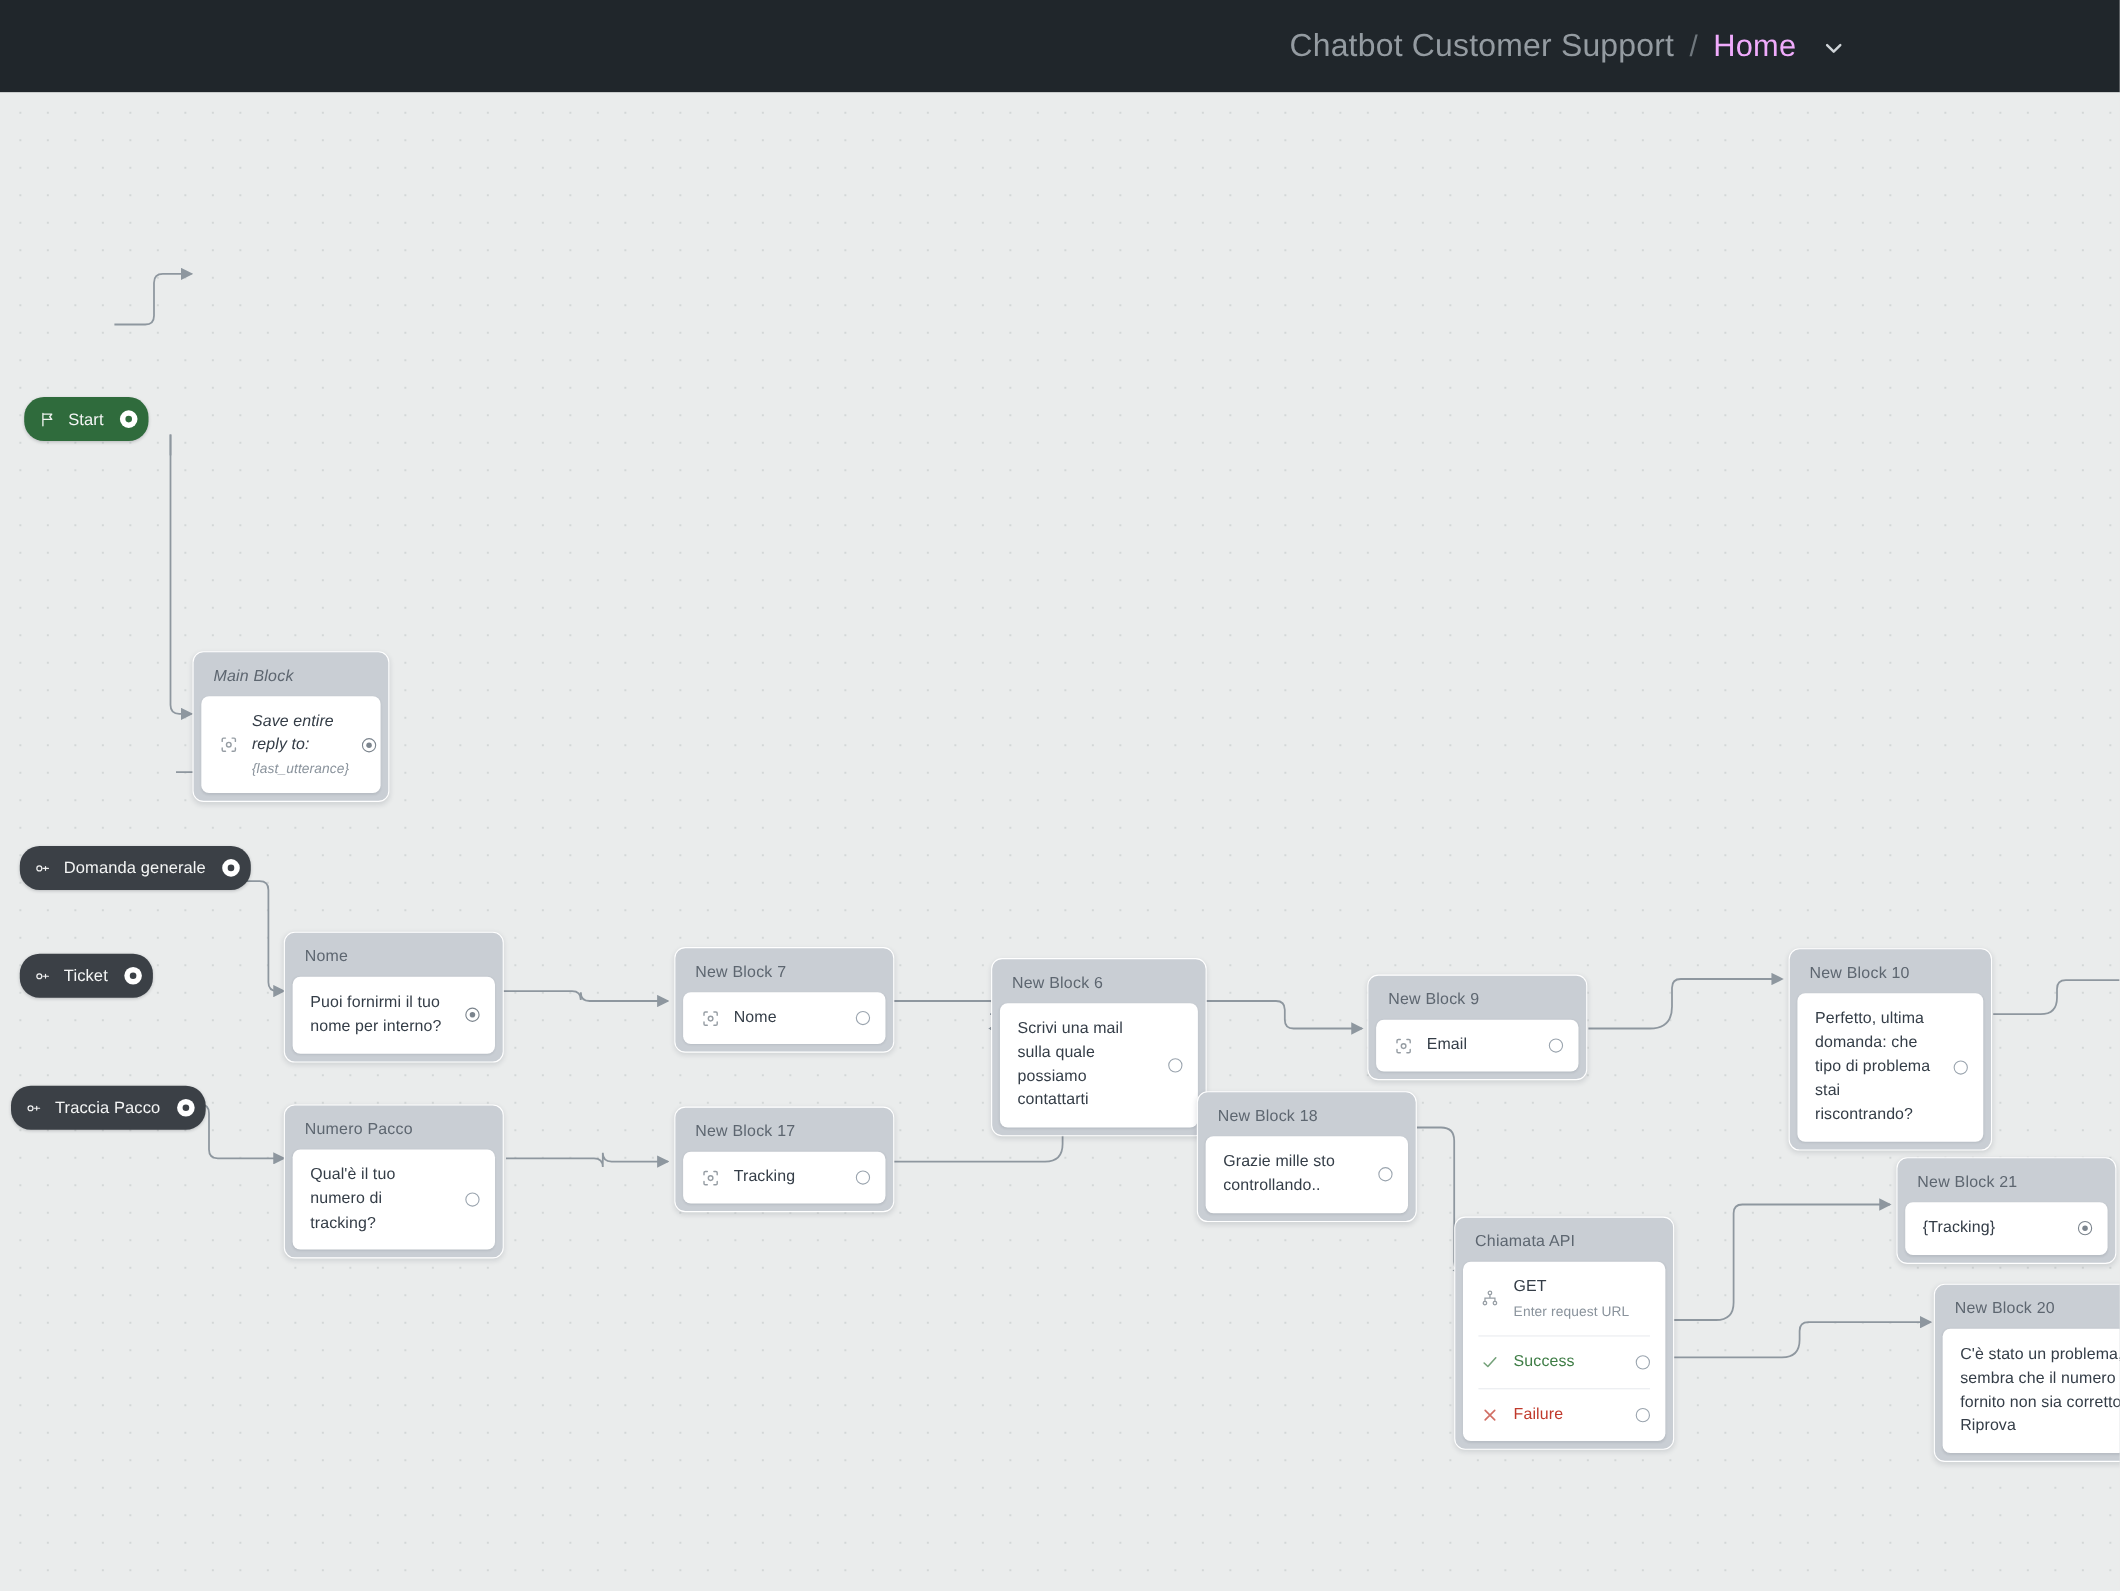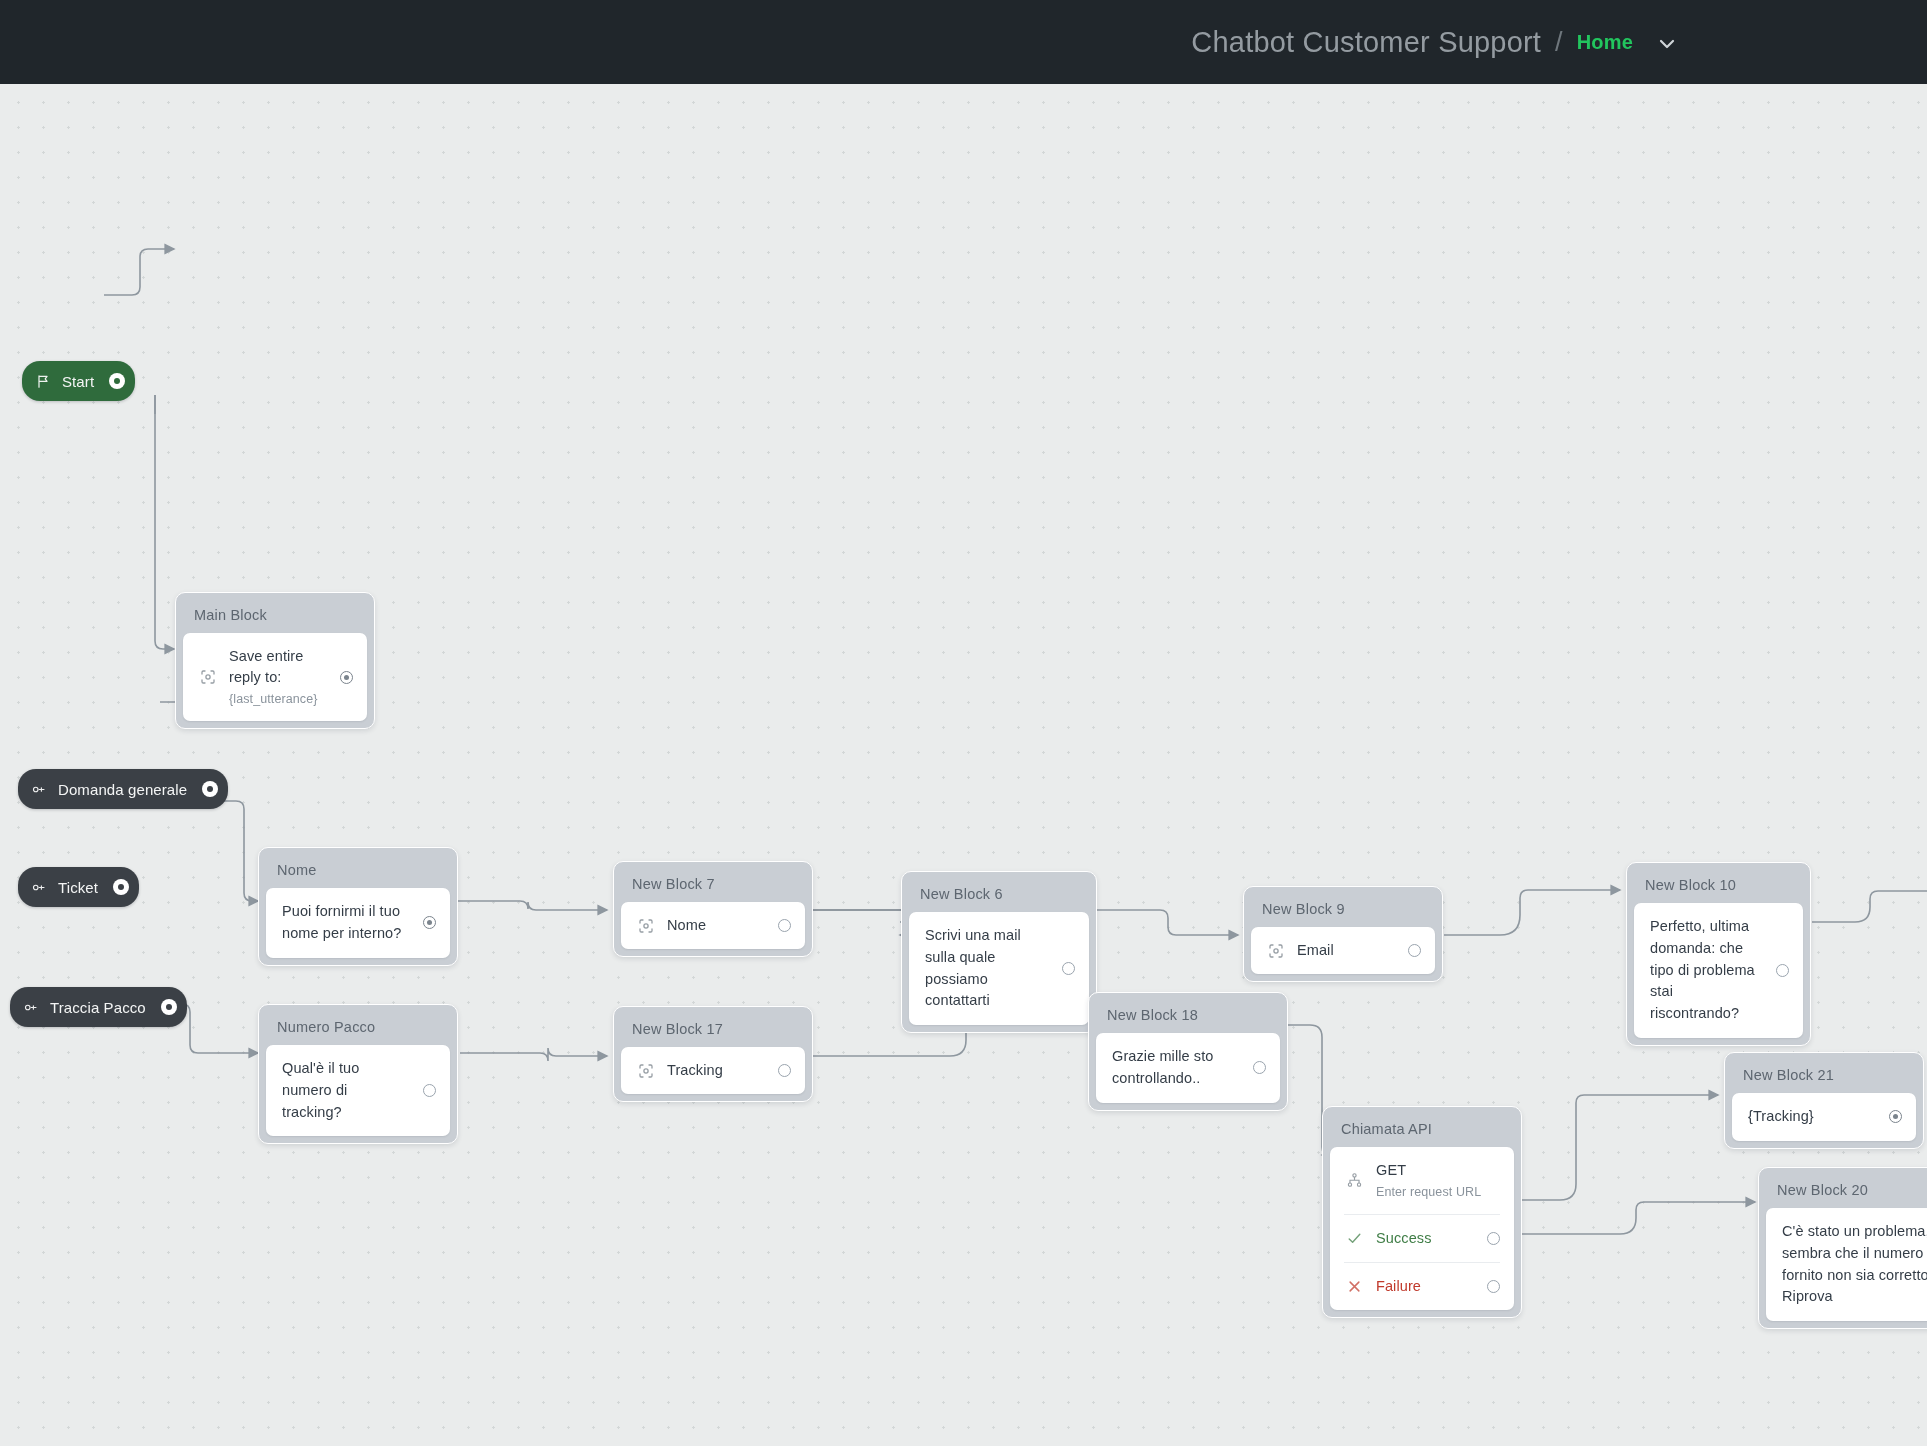--- a/index.html
+++ b/index.html
@@ -16,21 +16,21 @@
     background:#20262b;
     display:flex;align-items:center;justify-content:flex-end;
     box-sizing:border-box;padding-right:250px;
   }
   #breadcrumb{display:flex;align-items:center;gap:14px;}
   .crumb-project{
     font-size:29px;color:#949ba1;letter-spacing:.2px;font-weight:400;
   }
   .crumb-sep{font-size:27px;color:#6f777d;}
   .crumb-current{
-    font-size:20px;color:#22c55e;font-weight:700;letter-spacing:.2px;
+    font-size:28px;color:#f0abfc;font-weight:400;letter-spacing:.2px;
   }
   .chev{
     width:20px;height:20px;margin-left:10px;position:relative;top:2px;
   }
   .chev svg{display:block;}
 
   
   #canvas{
     position:absolute;left:0;top:84px;width:1927px;height:1362px;
     background-color:#eaecec;
@@ -227,21 +227,21 @@
           <path d="M7.6 8h5.2M10 6.2v3.6" stroke="#ffffff" stroke-width="1.2" stroke-linecap="round"></path>
         </svg>
     </span>
     <span class="plabel">Traccia Pacco</span>
     <span class="pdot">
         <i></i>
       </span>
   </div>
 
 
-  <div class="block" style="left:175px;top:508px;width:200px;">
+  <div class="block" style="left:175px;top:508px;width:179px;font-style:italic;">
     <div class="block-title">Main Block</div>
     <div class="block-body">
       <div class="step">
         <span class="sicon">
           <svg viewBox="0 0 18 18" width="18" height="18">
               <path d="M3 6V4.2C3 3.5 3.5 3 4.2 3H6M12 3h1.8c.7 0 1.2.5 1.2 1.2V6M15 12v1.8c0 .7-.5 1.2-1.2 1.2H12M6 15H4.2C3.5 15 3 14.5 3 13.8V12" fill="none" stroke="#6e7881" stroke-width="1.3" stroke-linecap="round"></path>
               <circle cx="9" cy="9" r="2.1" fill="none" stroke="#6e7881" stroke-width="1.3"></circle>
             </svg>
         </span>
         <div class="txt">

